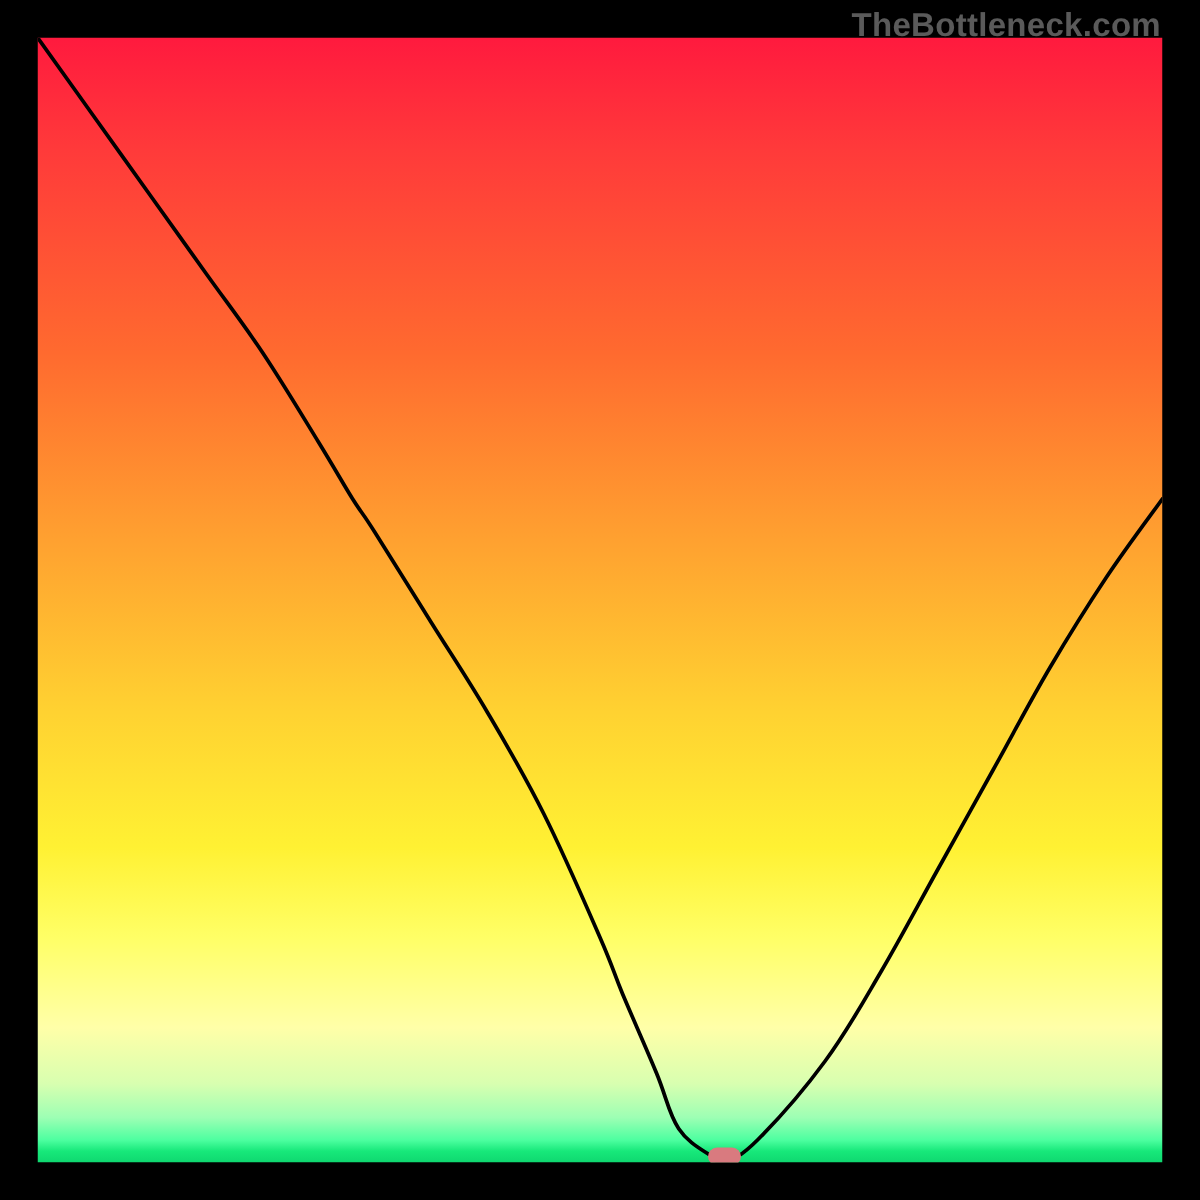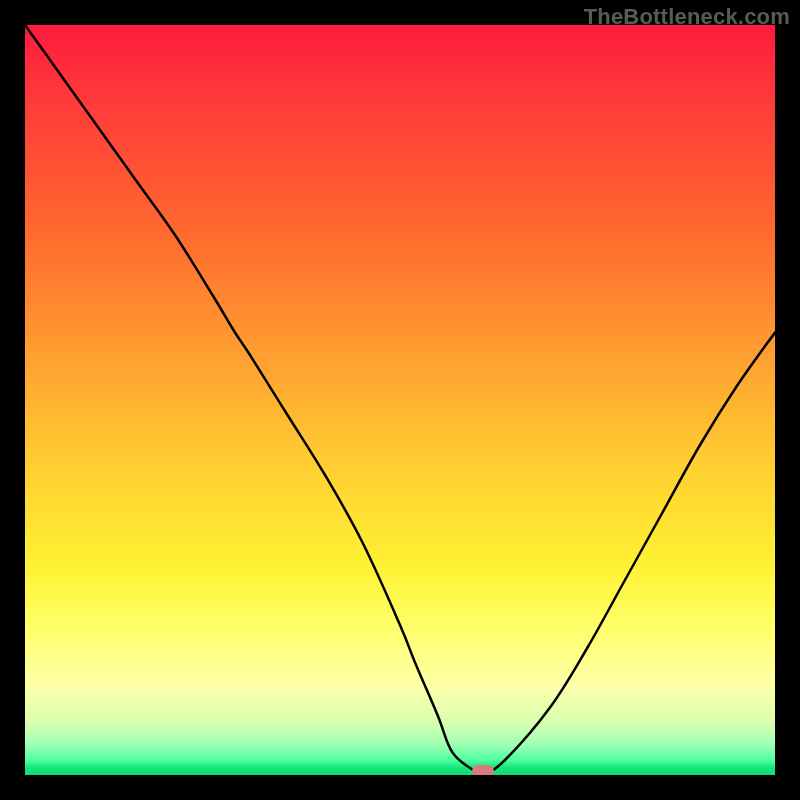--- a/index.html
+++ b/index.html
@@ -13,21 +13,21 @@
   }
   .frame {
     position: relative;
     width: 800px;
     height: 800px;
     background: #000;
   }
   .watermark {
     position: absolute;
     top: 4px;
-    right: 10px;
+    right: 26px;
     color: #5a5a5a;
     font-size: 22px;
     font-weight: 600;
     letter-spacing: 0.2px;
     z-index: 20;
     text-align: right;
   }
   .plot-area {
     position: absolute;
     left: 25px;

